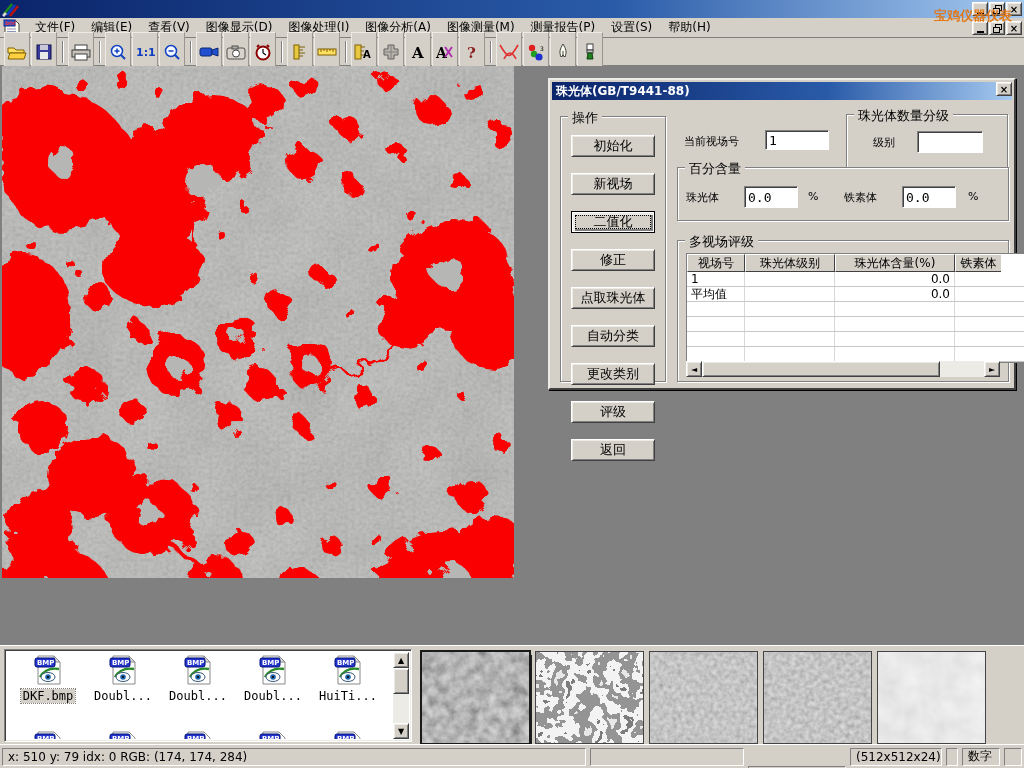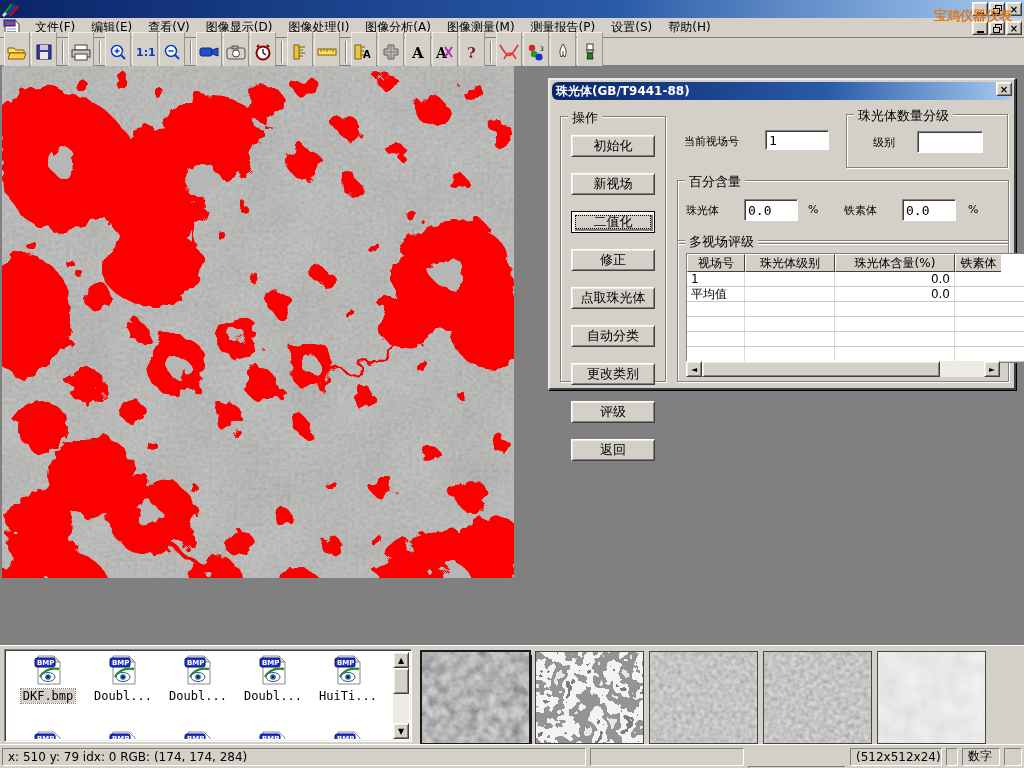--- a/index.html
+++ b/index.html
@@ -33,21 +33,21 @@
   .toolbar { position:absolute; left:0; top:38px; width:1024px; height:28px; background:#d4d0c8; border-bottom:1px solid #808080; display:flex; align-items:center; padding-left:4px; }
   .tbtn { width:26px; height:40px; display:flex; align-items:center; justify-content:center; background:#d4d0c8; border:1px solid; border-color:#ecebe5 #9a968e #9a968e #ecebe5; margin-right:1px; }
   .tsep { width:2px; height:22px; margin:0 4px; border-left:1px solid #808080; border-right:1px solid #fff; }
 
   
   .client { position:absolute; left:0; top:66px; width:1024px; height:579px; background:#808080; }
   .micro { position:absolute; left:2px; top:0; }
 
   
   .dialog { position:absolute; left:548px; top:12px; width:468px; height:312px; background:#d4d0c8; border:2px solid; border-color:#ecebe5 #404040 #404040 #ecebe5; box-shadow:1px 1px 0 #000; }
-  .dlg-title { position:absolute; left:2px; top:2px; right:2px; height:18px; background:linear-gradient(90deg,#0a246a 0%,#2a5ba8 60%,#a6caf0 100%); color:#fff; font-weight:bold; font-size:12px; display:flex; align-items:center; padding-left:4px;border-radius:6px; }
+  .dlg-title { position:absolute; left:2px; top:2px; right:2px; height:18px; background:linear-gradient(90deg,#0a246a 0%,#2a5ba8 60%,#a6caf0 100%); color:#fff; font-weight:bold; font-size:12px; display:flex; align-items:center; padding-left:4px; }
   .dlg-close { position:absolute; right:2px; top:2px; }
   .dlg-btn { width:84px; height:22px; font-size:13px; display:flex; align-items:center; justify-content:center; white-space:nowrap; }
   .dlg-btn.focused { border:1px solid #000; box-shadow:inset 0 0 0 1px #fff, inset 1px 1px 0 2px #ecebe5, inset -1px -1px 0 2px #808080; outline:1px dotted #000; outline-offset:-5px; }
   .field-label { position:absolute; font-size:11px; white-space:nowrap; }
   .tinput { position:absolute; background:#fff; border:1px solid; border-color:#808080 #fff #fff #808080; box-shadow:inset 1px 1px 0 #404040; font-family:"DejaVu Sans Mono","Liberation Mono",monospace; font-size:13px; padding:2px 3px; }
 
   
   .grid { position:absolute; left:8px; top:12px; width:368px; background:#fff; border:1px solid #808080; overflow:hidden; }
   .grow { display:flex; height:15px; border-bottom:1px solid #c8c8c8; background:#fff; }
   .ghead { display:flex; height:18px; }
@@ -416,21 +416,21 @@
 
       <span class="field-label" style="left:134px; top:54px;">当前视场号</span>
       <input class="tinput" style="left: 215px; top: 50px; width: 64px; height: 20px;" value="1">
 
       <div class="groupbox" style="left:296px; top:34px; width:162px; height:54px;">
         <span class="grouplabel">珠光体数量分级</span>
         <span class="field-label" style="left:26px; top:20px;">级别</span>
         <input class="tinput" style="left: 70px; top: 16px; width: 66px; height: 22px;" value="">
       </div>
 
-      <div class="groupbox" style="left:127px; top:100px; width:332px; height:64px;">
+      <div class="groupbox" style="left:127px; top:87px; width:332px; height:54px;">
         <span class="grouplabel">百分含量</span>
         <span class="field-label" style="left:8px; top:22px;">珠光体</span>
         <input class="tinput" style="left: 66px; top: 18px; width: 54px; height: 22px;" value="0.0">
         <span class="field-label" style="left:130px; top:22px;">%</span>
         <span class="field-label" style="left:166px; top:22px;">铁素体</span>
         <input class="tinput" style="left: 224px; top: 18px; width: 54px; height: 22px;" value="0.0">
         <span class="field-label" style="left:290px; top:22px;">%</span>
       </div>
 
       <div class="groupbox" style="left:127px; top:160px; width:332px; height:142px;">

